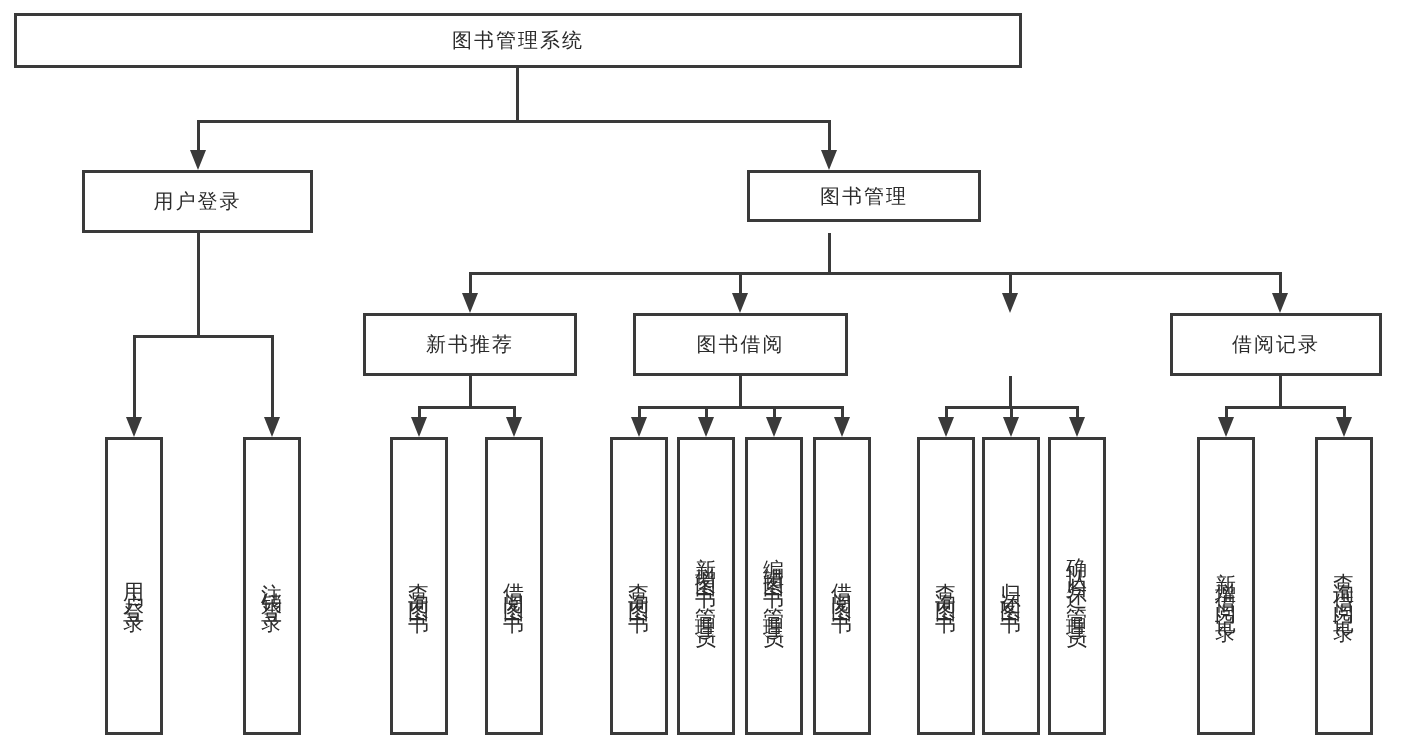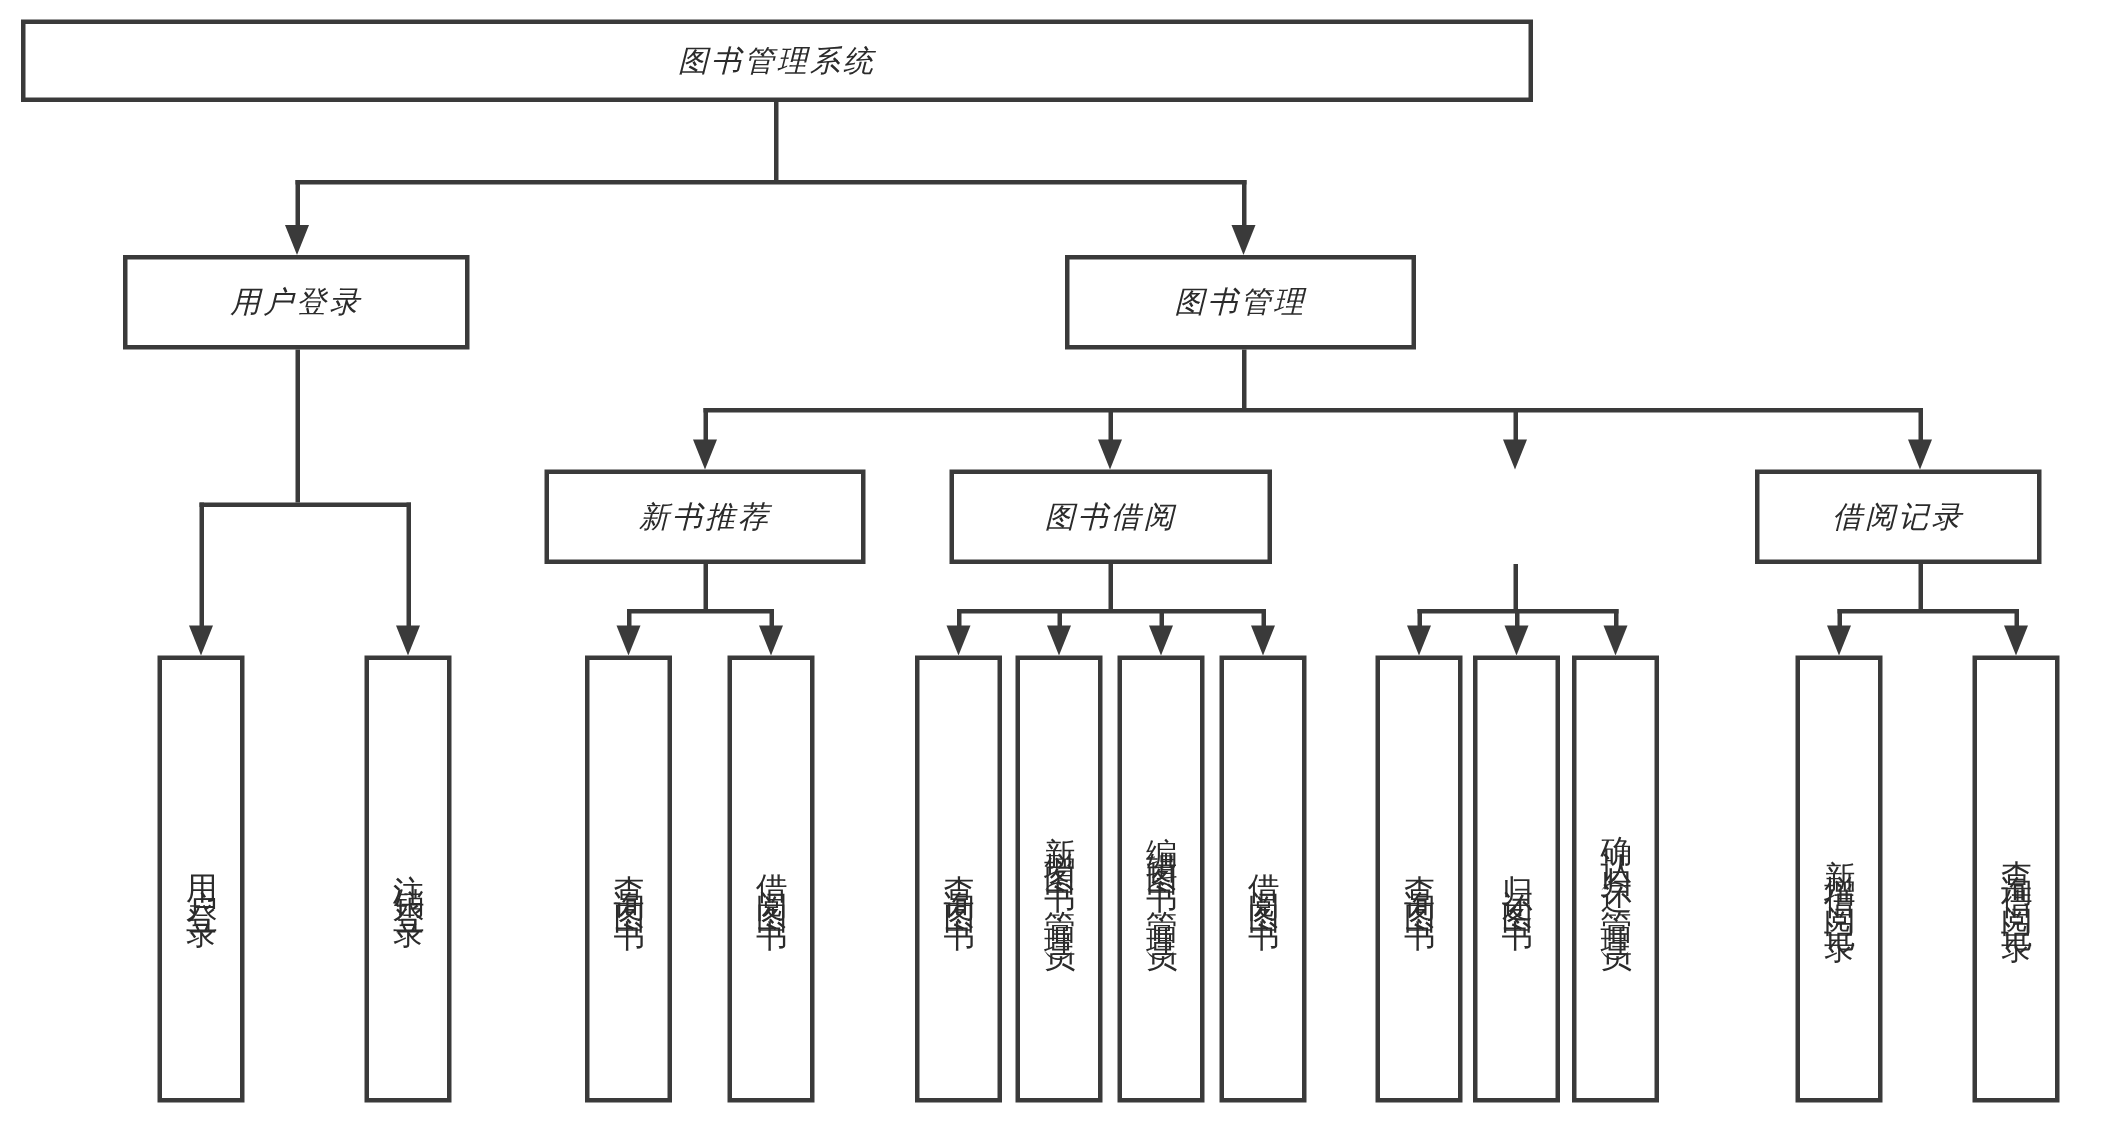--- a/index.html
+++ b/index.html
@@ -17,21 +17,21 @@
     overflow:hidden;
   }
   .box{
     position:absolute;
     box-sizing:border-box;
     border:3px solid var(--line);
     background:var(--bg);
     display:flex;align-items:center;justify-content:center;
   }
   .hbox .lbl{
-    font-size:20px;color:var(--text);letter-spacing:2px;white-space:nowrap;font-style:italic;
+    font-size:20px;color:var(--text);letter-spacing:2px;white-space:nowrap;
   }
   .vbox .lbl{
     writing-mode:vertical-rl;
     text-orientation:mixed;
     font-size:21px;color:var(--text);
     letter-spacing:10px;line-height:1;
   }
   .h,.v{position:absolute;background:var(--line);}
   .h{height:3px;}
   .v{width:3px;}
@@ -59,21 +59,21 @@
   <div class="v" style="left:516px;top:68px;height:52px"></div>
   <div class="h" style="left:197px;top:120px;width:634px"></div>
   <div class="v" style="left:197px;top:120px;height:34px"></div>
   <div class="arrow" style="left:190px;top:150px"></div>
   <div class="v" style="left:828px;top:120px;height:34px"></div>
   <div class="arrow" style="left:821px;top:150px"></div>
 
   <div class="box hbox" style="left:82px;top:170px;width:231px;height:63px">
     <span class="lbl">用户登录</span>
   </div>
-  <div class="box hbox" style="left:710px;top:170px;width:234px;height:63px">
+  <div class="box hbox" style="left:747px;top:170px;width:234px;height:52px">
     <span class="lbl">图书管理</span>
   </div>
 
   <div class="v" style="left:197px;top:233px;height:102px"></div>
   <div class="h" style="left:133px;top:335px;width:141px"></div>
   <div class="v" style="left:133px;top:335px;height:86px"></div>
   <div class="arrow" style="left:126px;top:417px"></div>
   <div class="v" style="left:271px;top:335px;height:86px"></div>
   <div class="arrow" style="left:264px;top:417px"></div>
 
@@ -87,21 +87,21 @@
   <div class="arrow" style="left:1002px;top:293px"></div>
   <div class="v" style="left:1279px;top:272px;height:25px"></div>
   <div class="arrow" style="left:1272px;top:293px"></div>
 
   <div class="box hbox" style="left:633px;top:313px;width:215px;height:63px">
     <span class="lbl">图书借阅</span>
   </div>
   <div class="box hbox" style="left:363px;top:313px;width:214px;height:63px">
     <span class="lbl">新书推荐</span>
   </div>
-  <div class="box hbox" style="left:1170px;top:313px;width:191px;height:63px">
+  <div class="box hbox" style="left:1170px;top:313px;width:212px;height:63px">
     <span class="lbl">借阅记录</span>
   </div>
 
   <div class="v" style="left:469px;top:376px;height:30px"></div>
   <div class="h" style="left:418px;top:406px;width:98px"></div>
   <div class="v" style="left:418px;top:406px;height:15px"></div>
   <div class="arrow" style="left:411px;top:417px"></div>
   <div class="v" style="left:513px;top:406px;height:15px"></div>
   <div class="arrow" style="left:506px;top:417px"></div>
 

